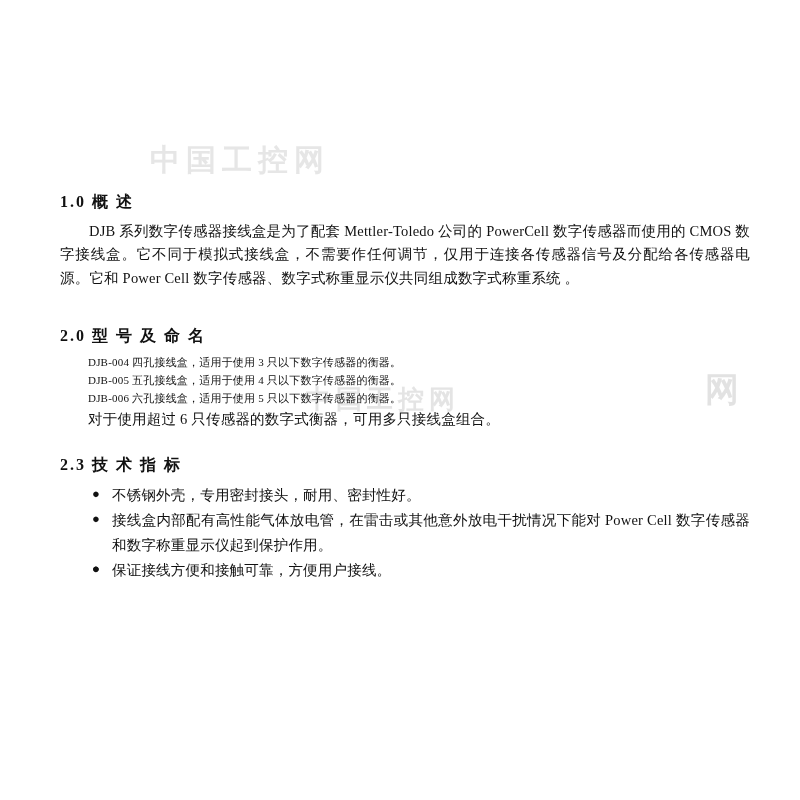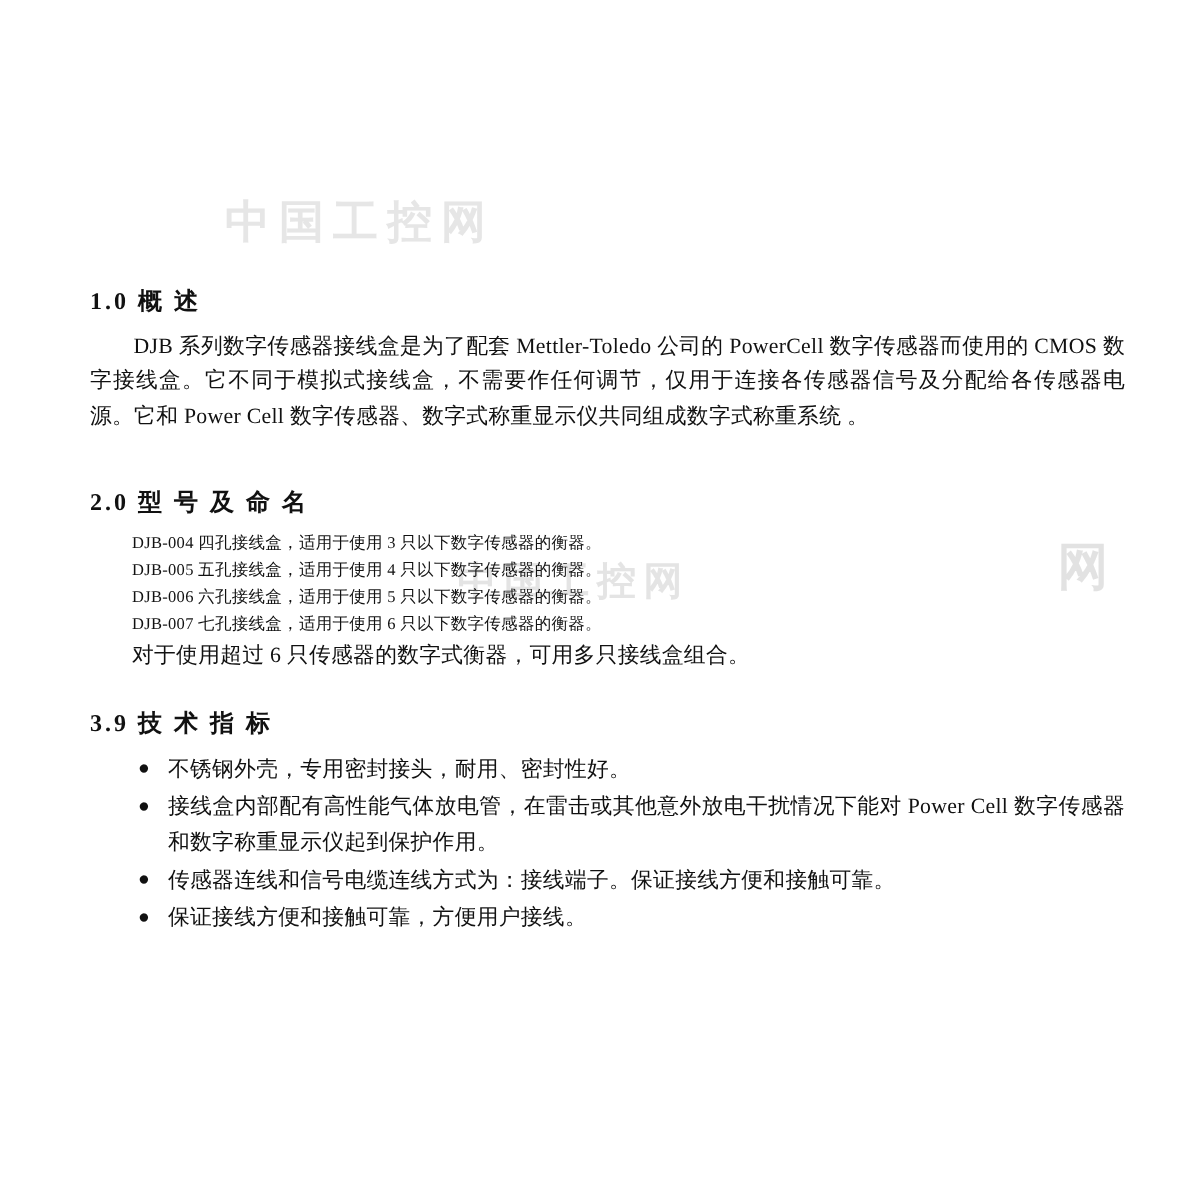--- a/index.html
+++ b/index.html
@@ -99,21 +99,21 @@
   .sec3-body { margin-top: 4px; }
 
   .heading-gap-1 { margin-top: 0px; }
   .heading-gap-2 { margin-top: 34px; }
   .heading-gap-3 { margin-top: 22px; }
 
   
   .watermark {
     position: absolute;
     left: 0;
-    top: 0;
+    top: 12px;
     width: 800px;
     height: 684px;
     pointer-events: none;
     overflow: hidden;
   }
   .wm-line {
     position: absolute;
     white-space: nowrap;
     color: #d8d8d8;
     font-family: "Liberation Sans", sans-serif;
@@ -161,41 +161,39 @@
       </div>
     </div>
 
     <div class="section">
       <h2 class="section-heading heading-gap-2">2.0 型 号 及 命 名</h2>
       <div class="sec2-body">
         <ul class="model-list">
           <li>DJB-004 四孔接线盒，适用于使用 3 只以下数字传感器的衡器。</li>
           <li>DJB-005 五孔接线盒，适用于使用 4 只以下数字传感器的衡器。</li>
           <li>DJB-006 六孔接线盒，适用于使用 5 只以下数字传感器的衡器。</li>
-          <li>DJB-007 七孔接线盒，适用于使用 6 只以下数字传感器的衡器。</li>
         </ul>
         <div class="model-note">对于使用超过 6 只传感器的数字式衡器，可用多只接线盒组合。</div>
       </div>
     </div>
 
     <div class="section">
-      <h2 class="section-heading heading-gap-3">3.9  技 术 指 标</h2>
+      <h2 class="section-heading heading-gap-3">2.3  技 术 指 标</h2>
       <div class="sec3-body">
         <ul class="spec-list">
           <li>
             <span class="bullet">●</span>
             <span>不锈钢外壳，专用密封接头，耐用、密封性好。</span>
           </li>
           <li>
             <span class="bullet">●</span>
             <span>接线盒内部配有高性能气体放电管，在雷击或其他意外放电干扰情况下能对 Power Cell 数字传感器和数字称重显示仪起到保护作用。</span>
           </li>
           <li>
             <span class="bullet">●</span>
-            <span>传感器连线和信号电缆连线方式为：接线端子。保证接线方便和接触可靠。</span>
           </li>
           <li>
             <span class="bullet">●</span>
             <span>保证接线方便和接触可靠，方便用户接线。</span>
           </li>
         </ul>
       </div>
     </div>
 
   </div>

